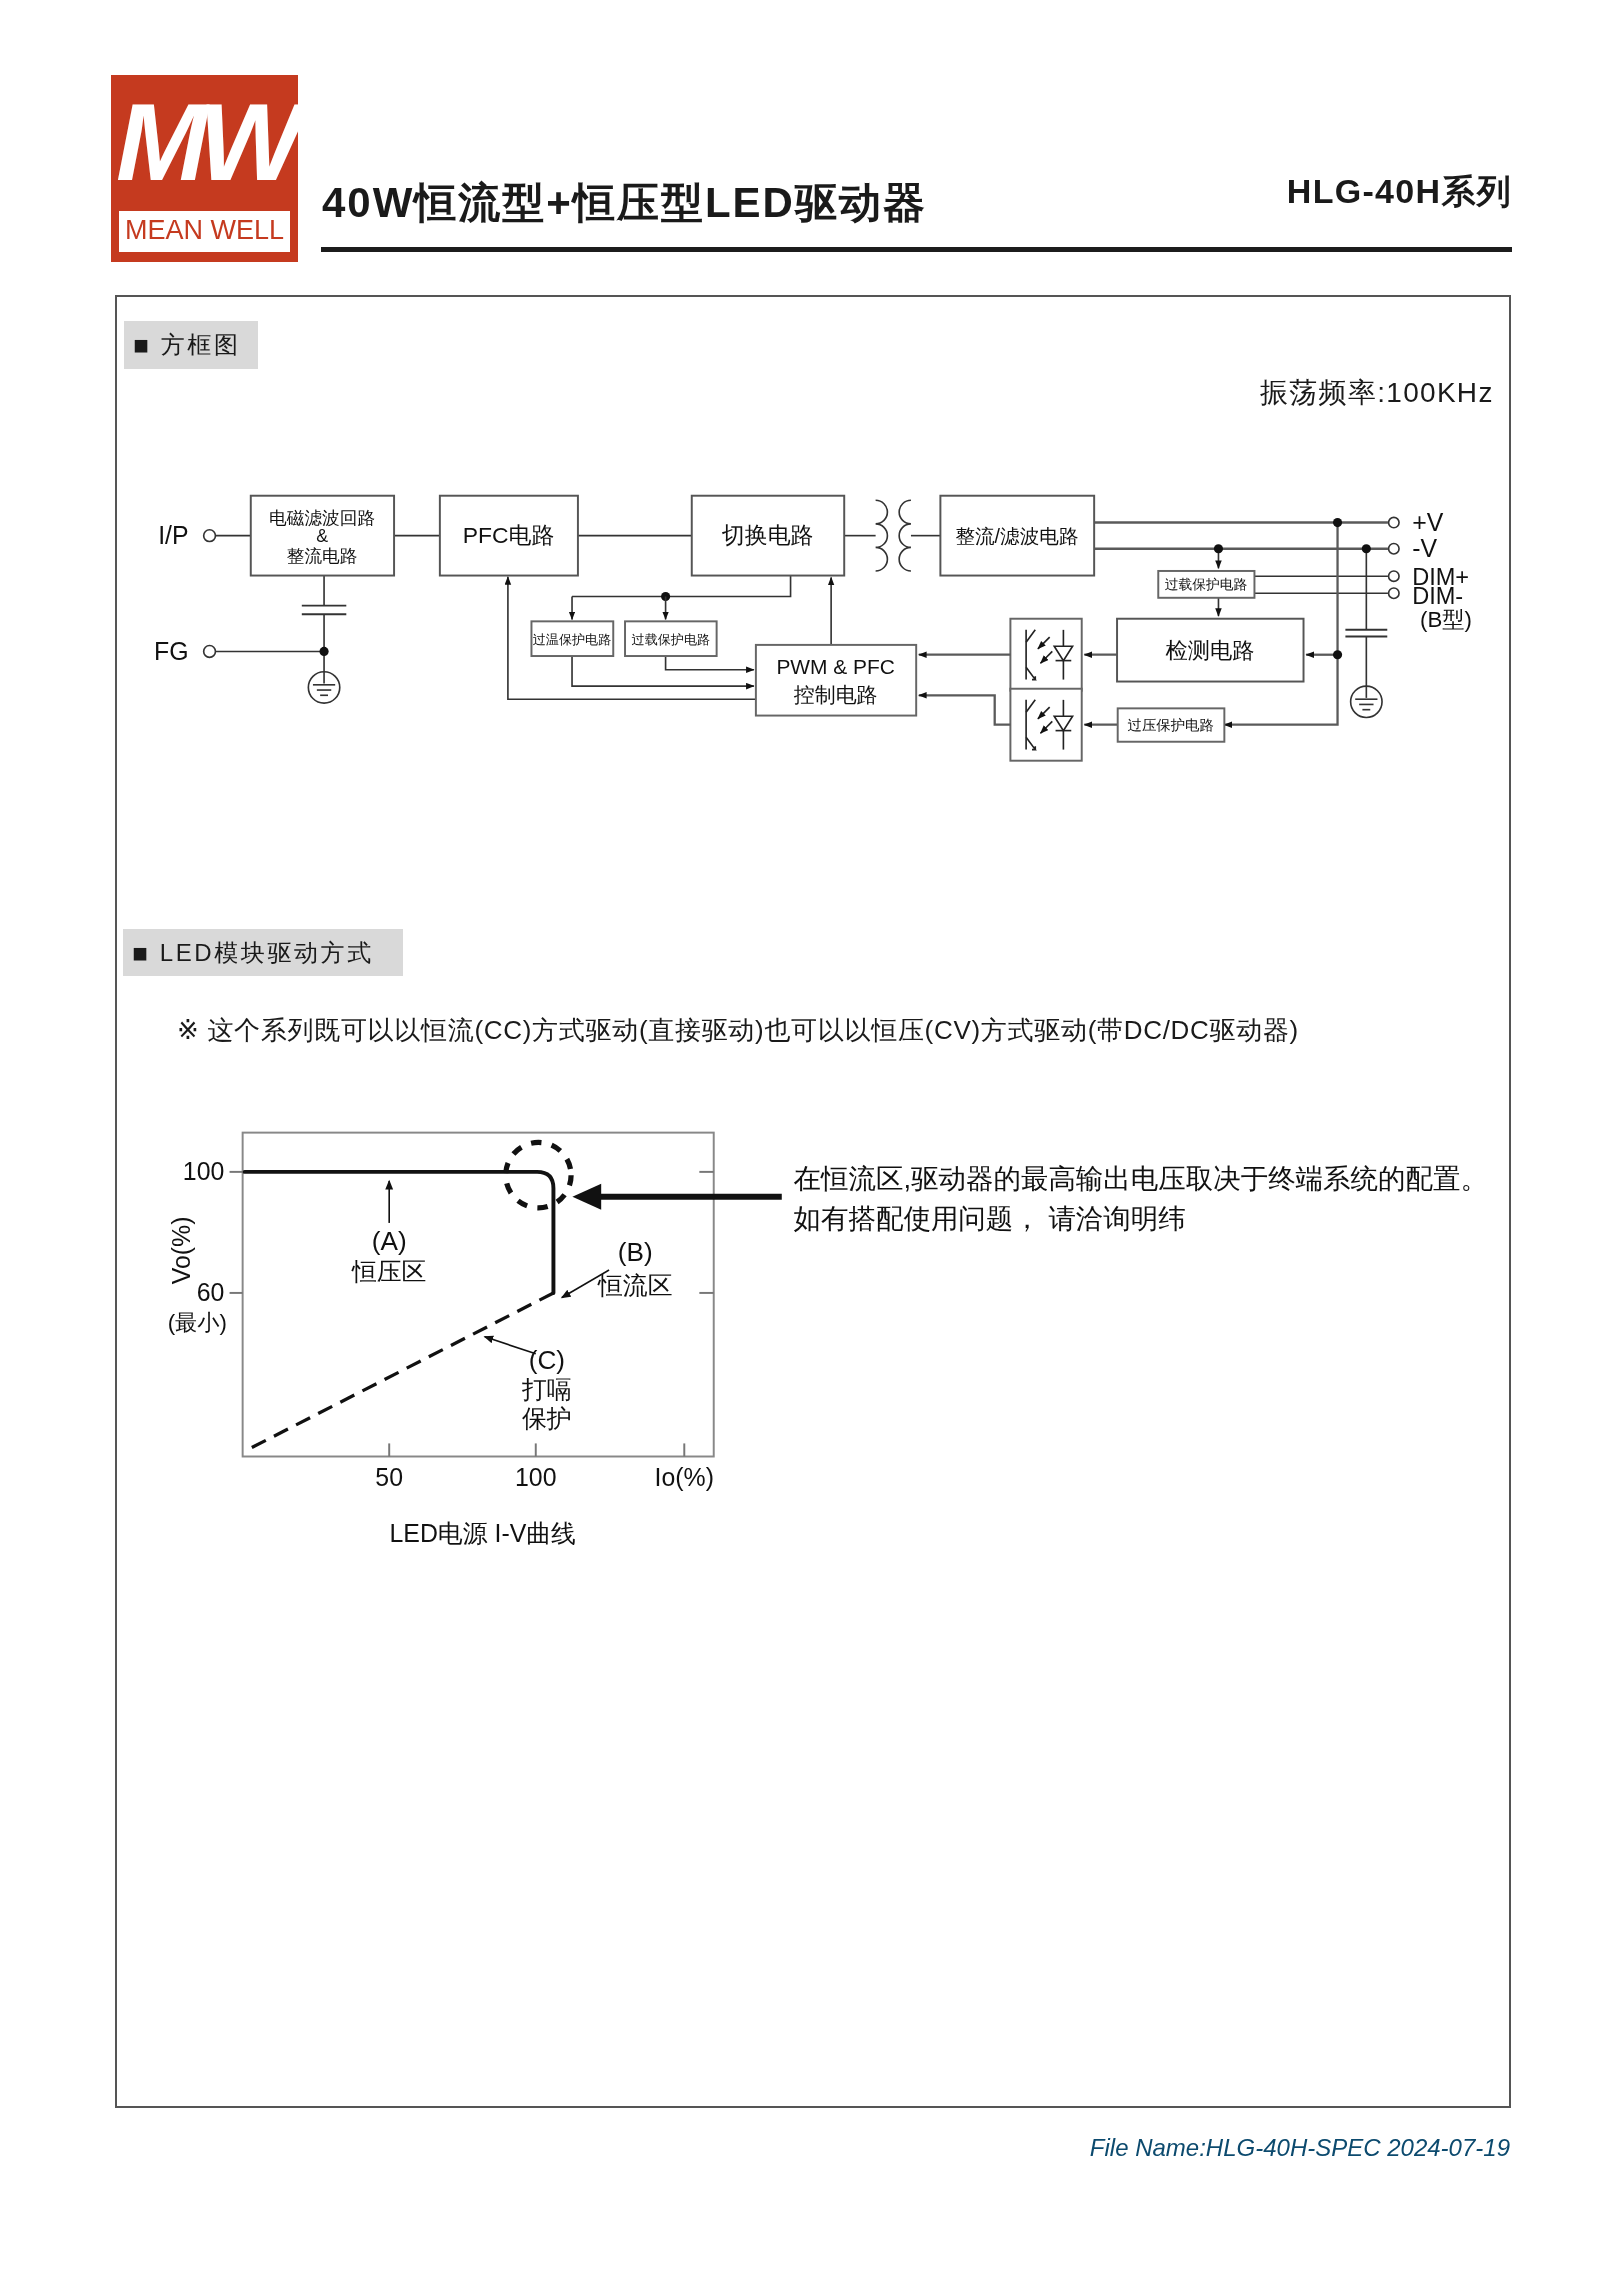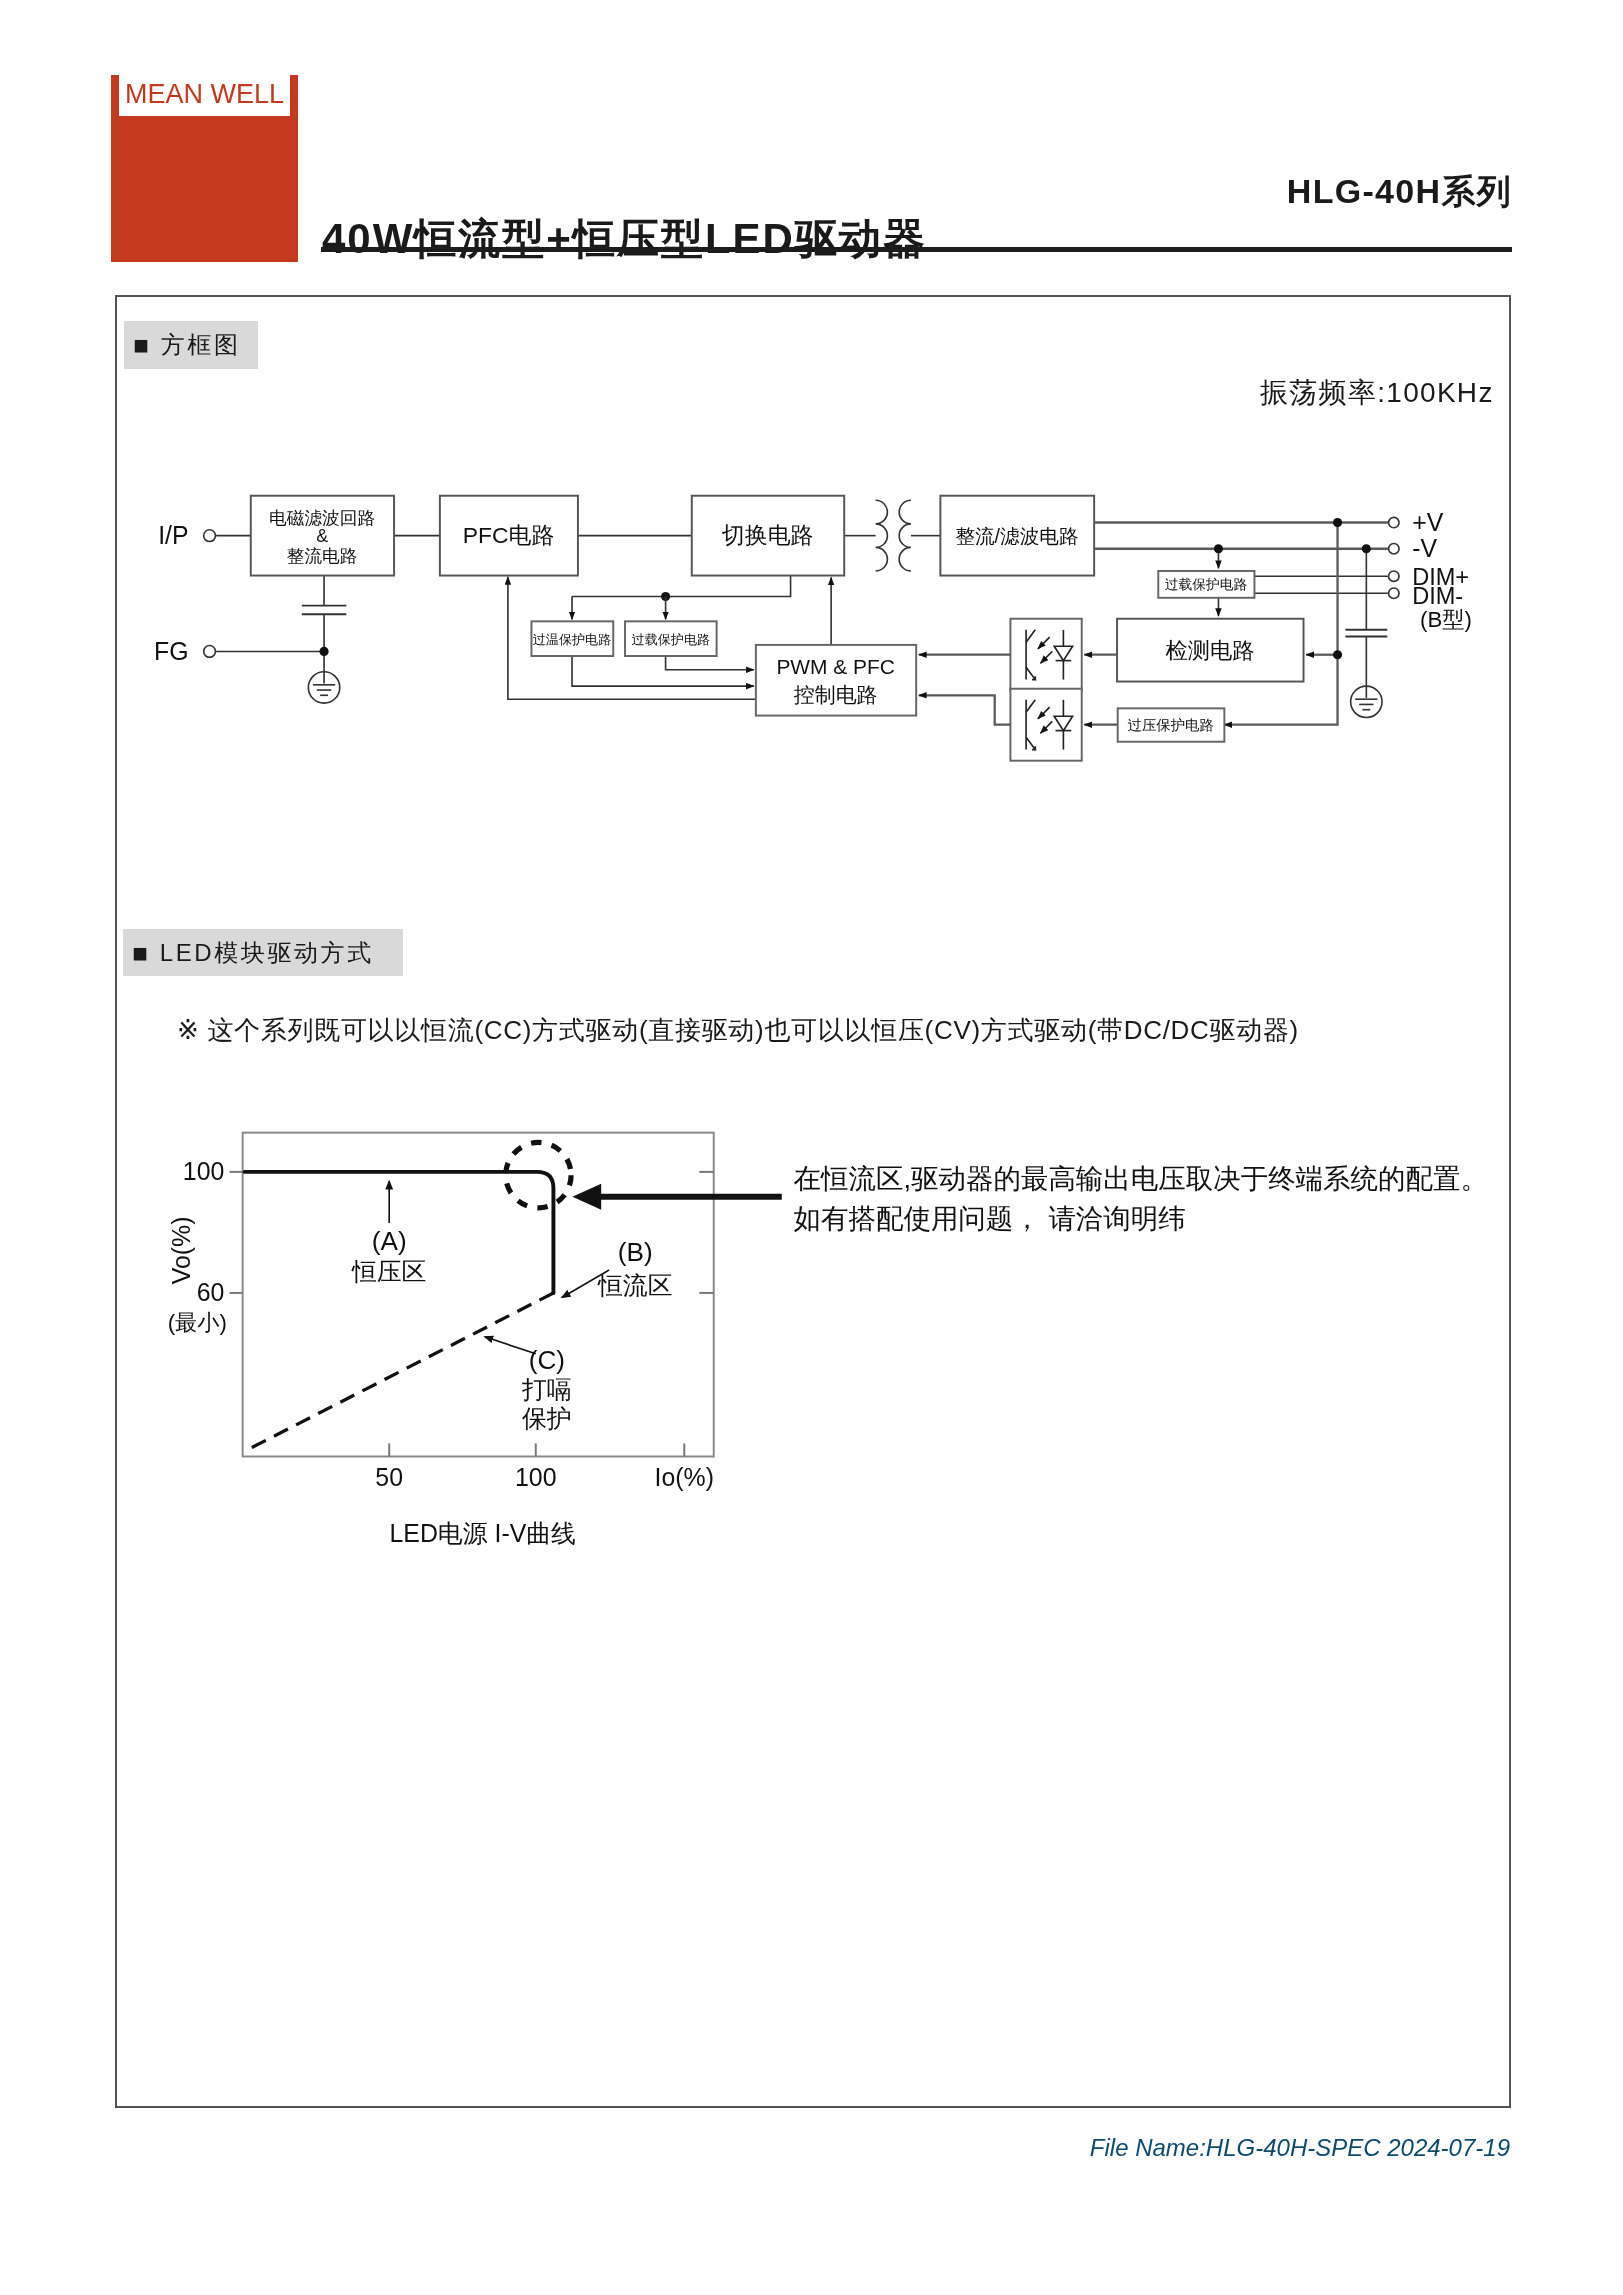--- a/index.html
+++ b/index.html
@@ -3,21 +3,21 @@
 <meta charset="utf-8">
 <style>
   html,body{margin:0;padding:0;background:#ffffff;}
   body{width:1623px;height:2295px;position:relative;font-family:"Liberation Sans","DejaVu Sans",sans-serif;color:#1a1a1a;}
   .page{position:absolute;left:0;top:0;width:1623px;height:2295px;background:#fff;overflow:hidden;}
 
   
   .logo{position:absolute;left:111px;top:75px;width:187px;height:187px;background:#c53a1f;display:flex;flex-direction:column;}
   .logo-mw{flex:1;color:#fff;font-style:italic;font-weight:bold;font-size:110px;line-height:134px;text-align:center;letter-spacing:-9.2px;}
   .logo-brand{height:41px;margin:0 7.9px 10.5px 7.9px;background:#fff;color:#c53a1f;font-weight:normal;font-size:27px;text-align:center;line-height:39px;white-space:nowrap;}
-  .doc-title{position:absolute;left:322px;top:175px;font-size:42px;font-weight:bold;letter-spacing:2px;white-space:nowrap;margin-top:36px;}
+  .doc-title{position:absolute;left:322px;top:175px;font-size:42px;font-weight:bold;letter-spacing:2px;white-space:nowrap;}
   .doc-series{position:absolute;right:111px;top:169px;font-size:34px;font-weight:bold;letter-spacing:1.3px;white-space:nowrap;}
   .title-rule{position:absolute;left:321px;top:247px;width:1191px;height:5.2px;background:#1c1c1c;}
 
   
   .frame{position:absolute;left:115px;top:295px;width:1392px;height:1809px;border:2px solid #555;}
 
   .section-bar{position:absolute;background:#d9d9d9;display:flex;align-items:center;gap:11.8px;padding-left:9.2px;box-sizing:border-box;}
   .bar-blockdiagram{left:124px;top:321px;width:134px;height:48px;}
   .bar-leddrive{left:123px;top:929px;width:280px;height:47px;}
   .section-marker{font-size:26px;line-height:26px;color:#1a1a1a;}
@@ -30,20 +30,21 @@
   svg text{font-family:"Liberation Sans","DejaVu Sans",sans-serif;fill:#111;}
   .diagram-svg{position:absolute;left:111px;top:393px;}
   .chart-svg{position:absolute;left:151px;top:1113px;}
 </style>
 </head>
 <body>
 
 <div class="page">
 
   <div class="logo">
+    <div class="logo-mw">MW</div>
     <div class="logo-brand">MEAN WELL</div>
   </div>
   <div class="doc-title">40W恒流型+恒压型LED驱动器</div>
   <div class="doc-series">HLG-40H系列</div>
   <div class="title-rule"></div>
 
   <div class="frame"></div>
 
   <div class="section-bar bar-blockdiagram">
     <span class="section-marker">■</span>

